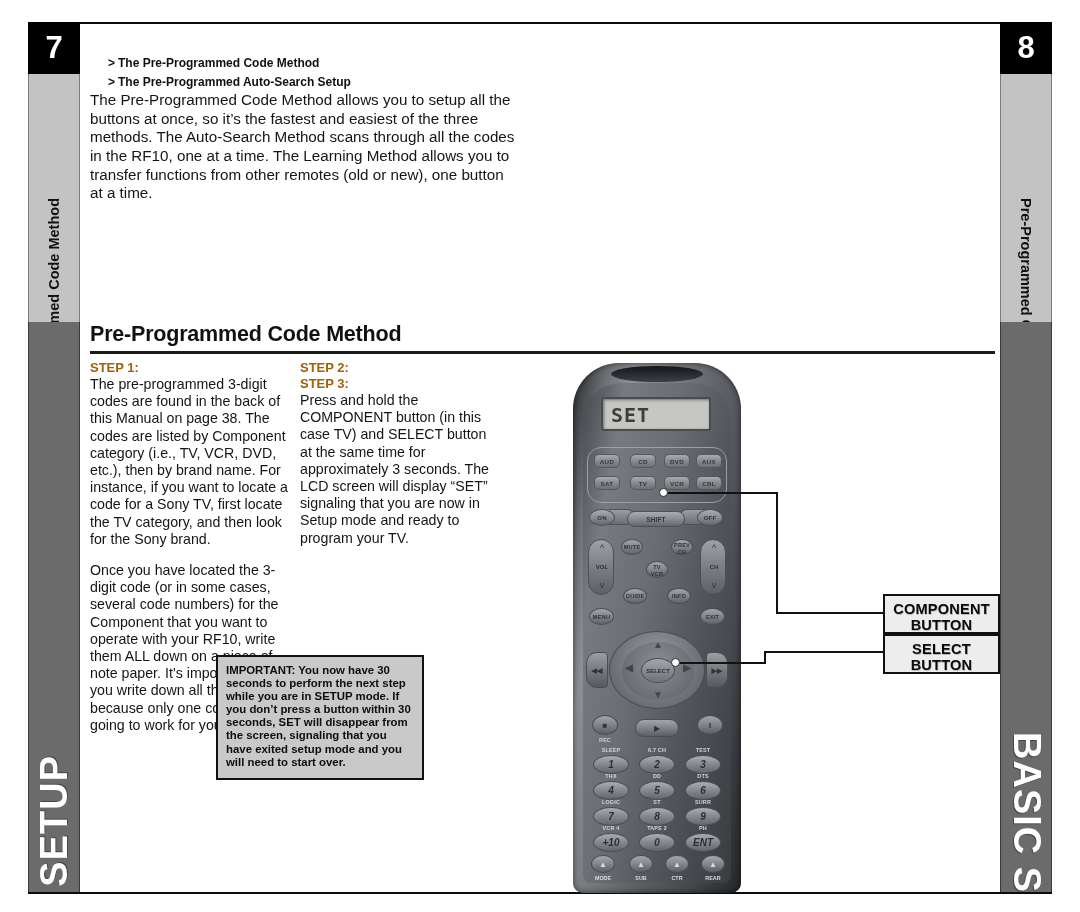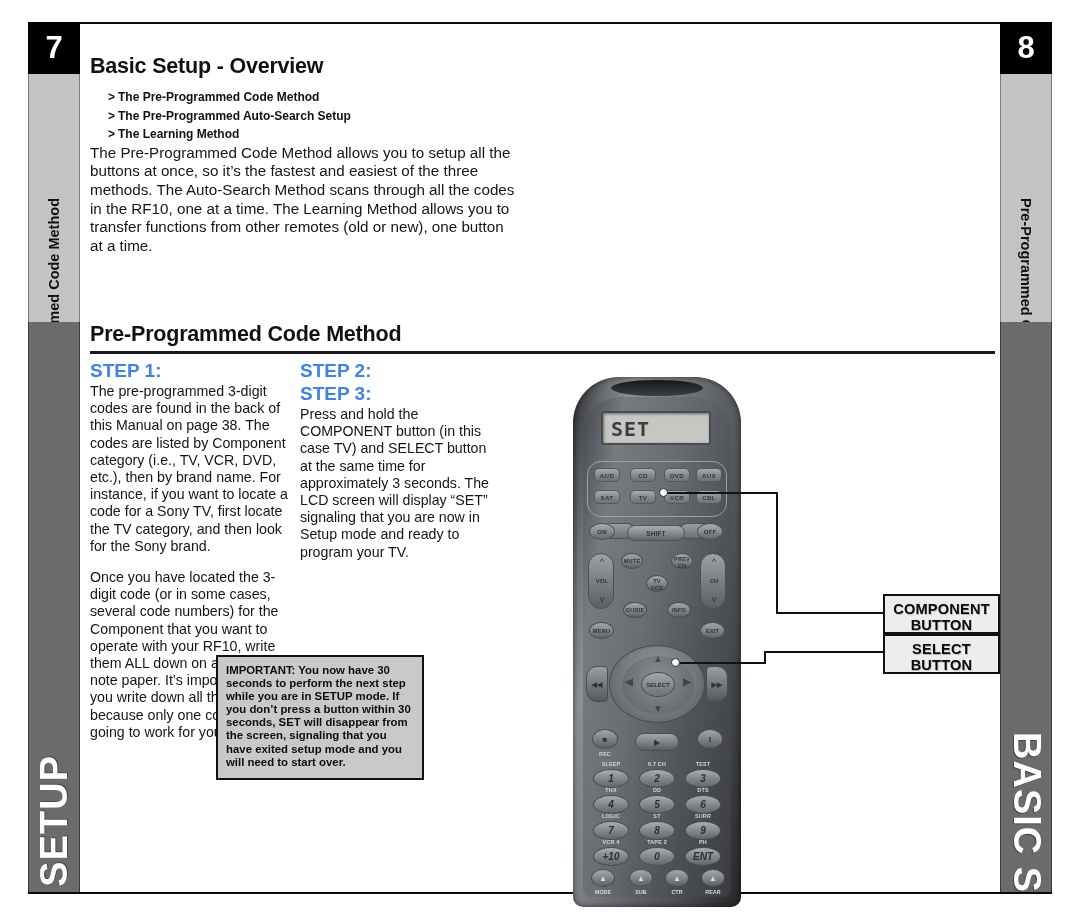--- a/index.html
+++ b/index.html
@@ -159,23 +159,23 @@
     position: absolute;
     left: 8px; top: 336px;
     width: 198px;
   }
   .col-step23 {
     position: absolute;
     left: 218px; top: 336px;
     width: 200px;
   }
   .step-title {
-    font-size: 19px;
-    font-weight: bold;
-    color: #3b82f6;
+    font-size: 13px;
+    font-weight: bold;
+    color: #a16207;
     margin-bottom: 1px;
   }
   .step-body {
     font-size: 14.2px;
     line-height: 17.2px;
     color: #151515;
   }
   .step-body + .step-title { margin-top: 15px; }
   .step-body + .step-body { margin-top: 14px; }
 
@@ -228,21 +228,20 @@
   .ld-s-h1 { left: 676px; top: 662px;  width: 90px;  height: 2px; }
   .ld-s-v  { left: 764px; top: 651px;  width: 2px;   height: 13px; }
   .ld-s-h2 { left: 764px; top: 651px;  width: 121px; height: 2px; }
 
   
   .remote-wrap {
     position: absolute;
     left: 573px; top: 363px;
     width: 168px; height: 530px;
     z-index: 4;
-    margin-top: 14px;
   }
   .remote-body {
     position: absolute;
     left: 0; top: 0;
     width: 168px; height: 530px;
     border-radius: 46px 46px 10px 10px;
     background: linear-gradient(100deg, #2b2d30 0%, #6e7176 14%, #8d9196 24%,
                 #7b7e83 38%, #5c5f64 60%, #45484d 80%, #26282b 100%);
     box-shadow: inset 0 0 6px rgba(0,0,0,0.6);
     overflow: hidden;
@@ -512,25 +511,23 @@
   <div class="sidetab botband right tab-bot-right">
     <span class="vlabel down tab-big-label" style="top:72%;">BASIC SETUP</span>
   </div>
 
   <div class="pagenum left">7</div>
   <div class="pagenum right">8</div>
 
   <div class="content">
 
     <div class="sec-upper">
-      <h1 class="heading">Basic Setup - Overview</h1>
       <ul class="bullet-list">
         <li><span class="arrow">&gt;</span><span>The Pre-Programmed Code Method</span></li>
         <li><span class="arrow">&gt;</span><span>The Pre-Programmed Auto-Search Setup</span></li>
-        <li><span class="arrow">&gt;</span><span>The Learning Method</span></li>
       </ul>
       <div class="body-text">The Pre-Programmed Code Method allows you to setup all the buttons at once, so it’s the fastest and easiest of the three methods.  The Auto-Search Method scans through all the codes in the RF10, one at a time.  The Learning Method allows you to transfer functions from other remotes (old or new), one button at a time.</div>
     </div>
 
     <div class="sec-heading2">
       <h2>Pre-Programmed Code Method</h2>
       <div class="rule"></div>
     </div>
 
     <div class="col-step1">

